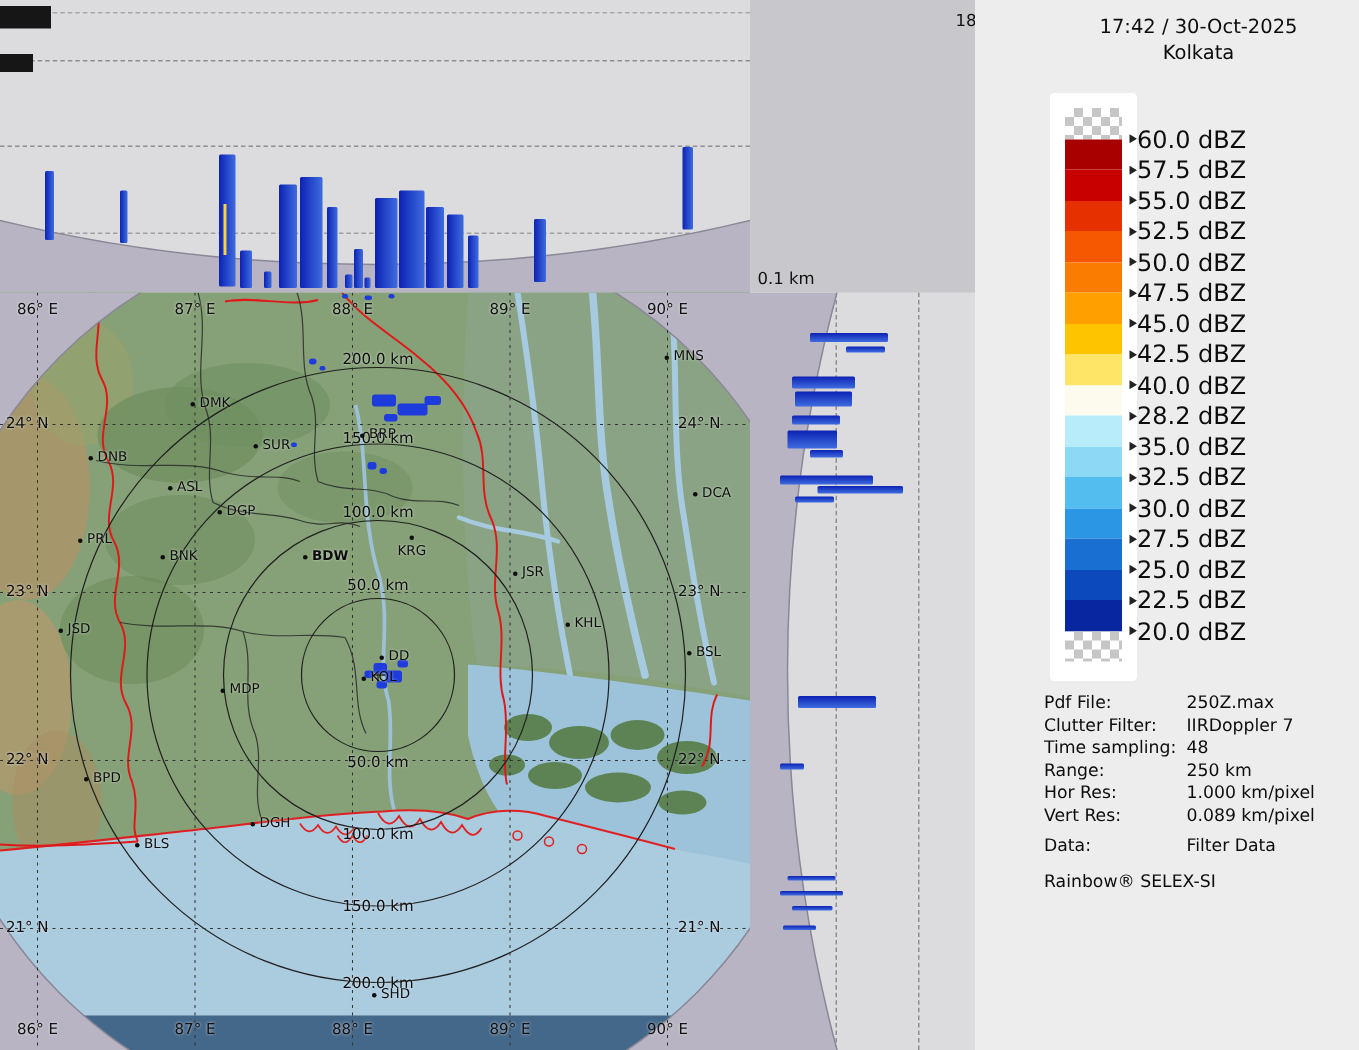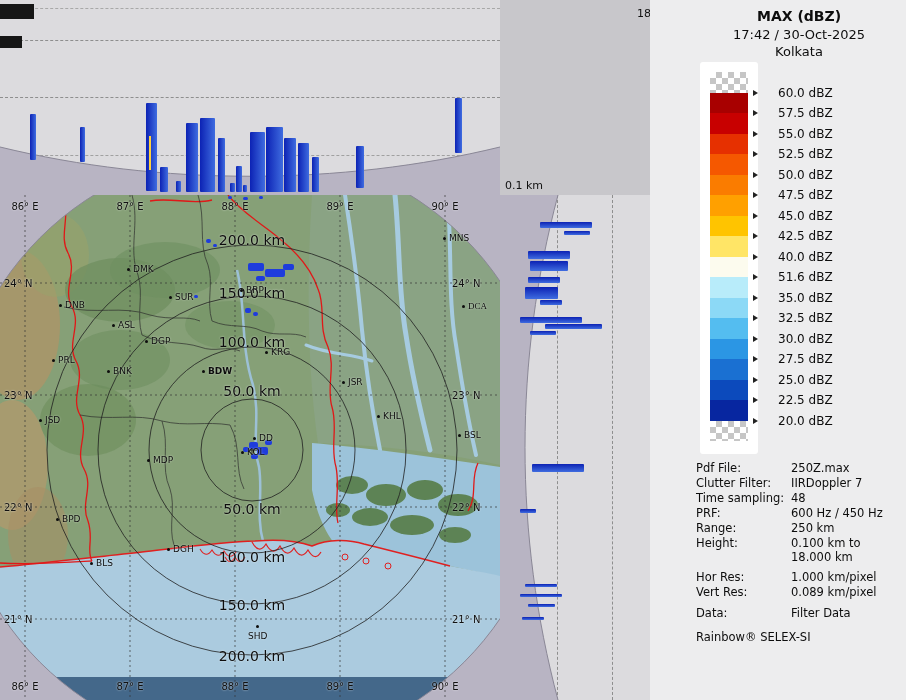--- a/index.html
+++ b/index.html
@@ -19,37 +19,37 @@
 
   
   .vbar{position:absolute;background:linear-gradient(90deg,#0c22b4,#3f6ce0);border-radius:1px}
   .hbar{position:absolute;background:linear-gradient(180deg,#0c22b4,#3f6ce0);border-radius:1px}
   .blob{position:absolute;background:#1e3cdc;border-radius:2px}
   .ybar{position:absolute;background:#ffd23e}
 
   
   .maplabel{position:absolute;font-size:10px;color:#111;transform:translate(-50%,0);white-space:nowrap;text-shadow:0 0 2px rgba(255,255,255,.75)}
   .latlabel{position:absolute;font-size:10px;color:#111;transform:translate(0,-50%);white-space:nowrap;text-shadow:0 0 2px rgba(255,255,255,.75)}
-  .ringlabel{position:absolute;font-size:14px;color:#0d0d0d;transform:translate(-50%,-50%);white-space:nowrap;text-shadow:0 0 2px rgba(255,255,255,.7)}
+  .ringlabel{position:absolute;font-size:10px;color:#0d0d0d;transform:translate(-50%,-50%);white-space:nowrap;text-shadow:0 0 2px rgba(255,255,255,.7)}
   .city{position:absolute;display:flex;align-items:center;gap:3px;font-size:9px;color:#0d0d0d;transform:translate(-3px,-50%);white-space:nowrap;text-shadow:0 0 2px rgba(255,255,255,.6)}
   .city i{width:3px;height:3px;background:#0d0d0d;border-radius:50%;flex:none}
 
   
   .pagelabel{position:absolute;font-size:11px;color:#111;white-space:nowrap}
 
   
   #title-block{position:absolute;left:0;top:8px;width:100%;padding-left:42px;text-align:center;color:#0d0d0d}
   #title-block .t1{font-size:14px;font-weight:bold}
   #title-block .t2{font-size:13px;margin-top:3px}
   #title-block .t3{font-size:13px;margin-top:2px}
   #scale-backing{position:absolute;left:50px;top:62px;width:58px;height:392px;background:#ffffff;border-radius:3px}
   #legend-scale{position:absolute;left:0;top:0;width:100%;height:100%}
   .band{position:absolute;left:60px;width:38px;height:20.5px}
   .checker{background:conic-gradient(#c6c6c6 0 25%,#ffffff 0 50%,#c6c6c6 0 75%,#ffffff 0);background-size:12px 12px}
-  .bandlabel{position:absolute;left:103px;transform:translateY(-50%);font-size:12px;color:#0d0d0d;display:flex;align-items:center;gap:20px;white-space:nowrap}
+  .bandlabel{position:absolute;left:103px;transform:translateY(-50%);font-size:16px;color:#0d0d0d;display:flex;align-items:center;gap:0;white-space:nowrap}
   .arr{width:0;height:0;border-left:5px solid #222;border-top:3.5px solid transparent;border-bottom:3.5px solid transparent}
 
   #info-block{position:absolute;left:46px;top:461px;width:204px;font-size:11.5px;line-height:14px;color:#0d0d0d}
   .inforow{display:flex;margin-bottom:1px}
   .inforow .l{width:95px;flex:none}
   .inforow .v{width:108px}
   .inforow:nth-child(7){margin-top:6px}
   .inforow:nth-child(9){margin-top:7px}
   #info-footer{margin-top:10px;font-size:11.5px}
 
@@ -281,33 +281,33 @@
           <span>BRP</span>
         </div>
         <div class="city" style="left: 172px; top: 102px;">
           <i></i>
           <span>SUR</span>
         </div>
         <div class="city" style="left: 62px; top: 110px;">
           <i></i>
           <span>DNB</span>
         </div>
-        <div class="city" style="left: 465px; top: 111px; font-family: Liberation Serif, serif;">
+        <div class="city" style="left: 465px; top: 134px;">
           <i></i>
           <span>DCA</span>
         </div>
         <div class="city" style="left: 115px; top: 130px;">
           <i></i>
           <span>ASL</span>
         </div>
         <div class="city" style="left: 148px; top: 146px;">
           <i></i>
           <span>DGP</span>
         </div>
-        <div class="city" style="left: 268px; top: 157px;">
+        <div class="city" style="left: 268px; top: 170px; flex-direction: column;">
           <i></i>
           <span>KRG</span>
         </div>
         <div class="city" style="left: 55px; top: 165px;">
           <i></i>
           <span>PRL</span>
         </div>
         <div class="city" style="left: 110px; top: 176px;">
           <i></i>
           <span>BNK</span>
@@ -349,33 +349,32 @@
           <span>BPD</span>
         </div>
         <div class="city" style="left: 170px; top: 354px;">
           <i></i>
           <span>DGH</span>
         </div>
         <div class="city" style="left: 93px; top: 368px;">
           <i></i>
           <span>BLS</span>
         </div>
-        <div class="city" style="left: 251px; top: 438px; flex-direction: column;">
+        <div class="city" style="left: 251px; top: 468px;">
           <i></i>
           <span>SHD</span>
         </div>
       </div>
   </div>
 
   <div class="pagelabel" style="left:637px;top:7px">18.0 km</div>
   <div class="pagelabel" style="left:505px;top:179px">0.1 km</div>
 
   <div id="legend-panel">
     <div id="title-block">
-      <div class="t1">MAX (dBZ)</div>
       <div class="t2">17:42 / 30-Oct-2025</div>
       <div class="t3">Kolkata</div>
     </div>
     <div id="scale-backing"></div>
     <div id="legend-scale">
         <div class="band checker" style="top: 72px; height: 20.5px;"></div>
         <div class="bandlabel" style="top: 92.5px;">
           <span class="arr"></span>
           <span>60.0 dBZ</span>
         </div>
@@ -415,21 +414,21 @@
           <span>42.5 dBZ</span>
         </div>
         <div class="band" style="top: 236px; height: 20.5px; background: rgb(255, 229, 102);"></div>
         <div class="bandlabel" style="top: 256.5px;">
           <span class="arr"></span>
           <span>40.0 dBZ</span>
         </div>
         <div class="band" style="top: 256.5px; height: 20.5px; background: rgb(252, 251, 238);"></div>
         <div class="bandlabel" style="top: 277px;">
           <span class="arr"></span>
-          <span>51.6 dBZ</span>
+          <span>28.2 dBZ</span>
         </div>
         <div class="band" style="top: 277px; height: 20.5px; background: rgb(184, 236, 250);"></div>
         <div class="bandlabel" style="top: 297.5px;">
           <span class="arr"></span>
           <span>35.0 dBZ</span>
         </div>
         <div class="band" style="top: 297.5px; height: 20.5px; background: rgb(140, 217, 246);"></div>
         <div class="bandlabel" style="top: 318px;">
           <span class="arr"></span>
           <span>32.5 dBZ</span>
@@ -469,30 +468,22 @@
           </div>
           <div class="inforow">
             <span class="l">Clutter Filter:</span>
             <span class="v">IIRDoppler 7</span>
           </div>
           <div class="inforow">
             <span class="l">Time sampling:</span>
             <span class="v">48</span>
           </div>
           <div class="inforow">
-            <span class="l">PRF:</span>
-            <span class="v">600 Hz / 450 Hz</span>
-          </div>
-          <div class="inforow">
             <span class="l">Range:</span>
             <span class="v">250 km</span>
-          </div>
-          <div class="inforow">
-            <span class="l">Height:</span>
-            <span class="v">0.100 km to 18.000 km</span>
           </div>
           <div class="inforow">
             <span class="l">Hor Res:</span>
             <span class="v">1.000 km/pixel</span>
           </div>
           <div class="inforow">
             <span class="l">Vert Res:</span>
             <span class="v">0.089 km/pixel</span>
           </div>
           <div class="inforow">

